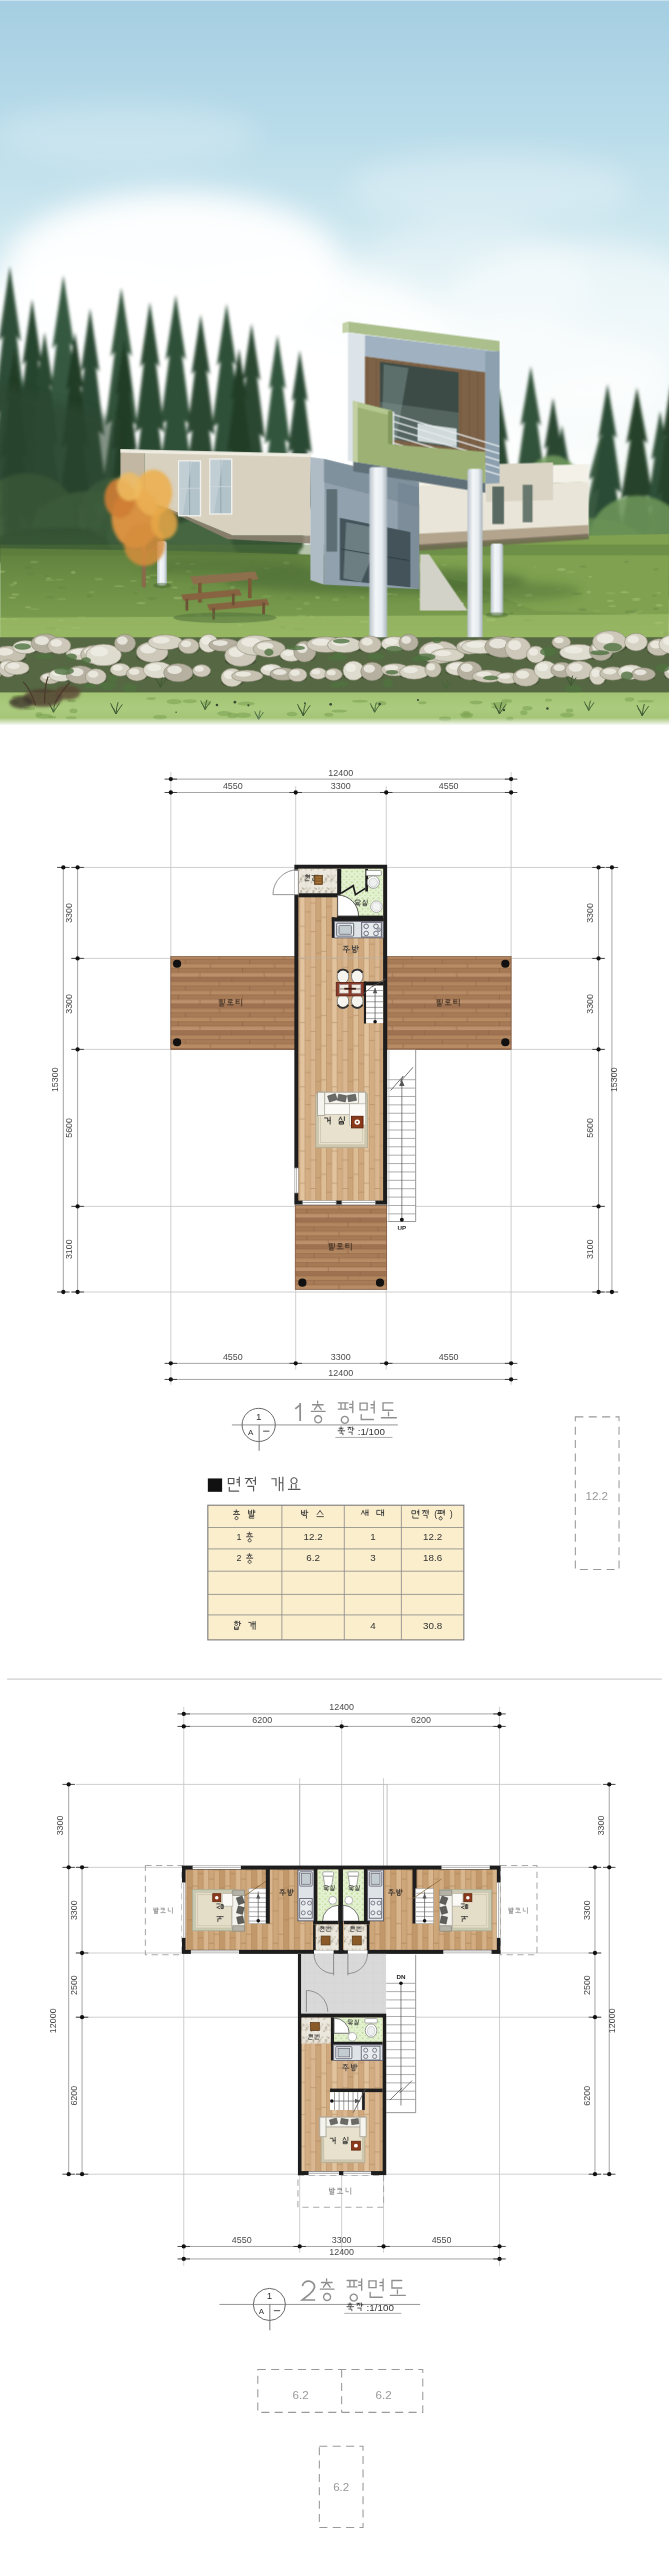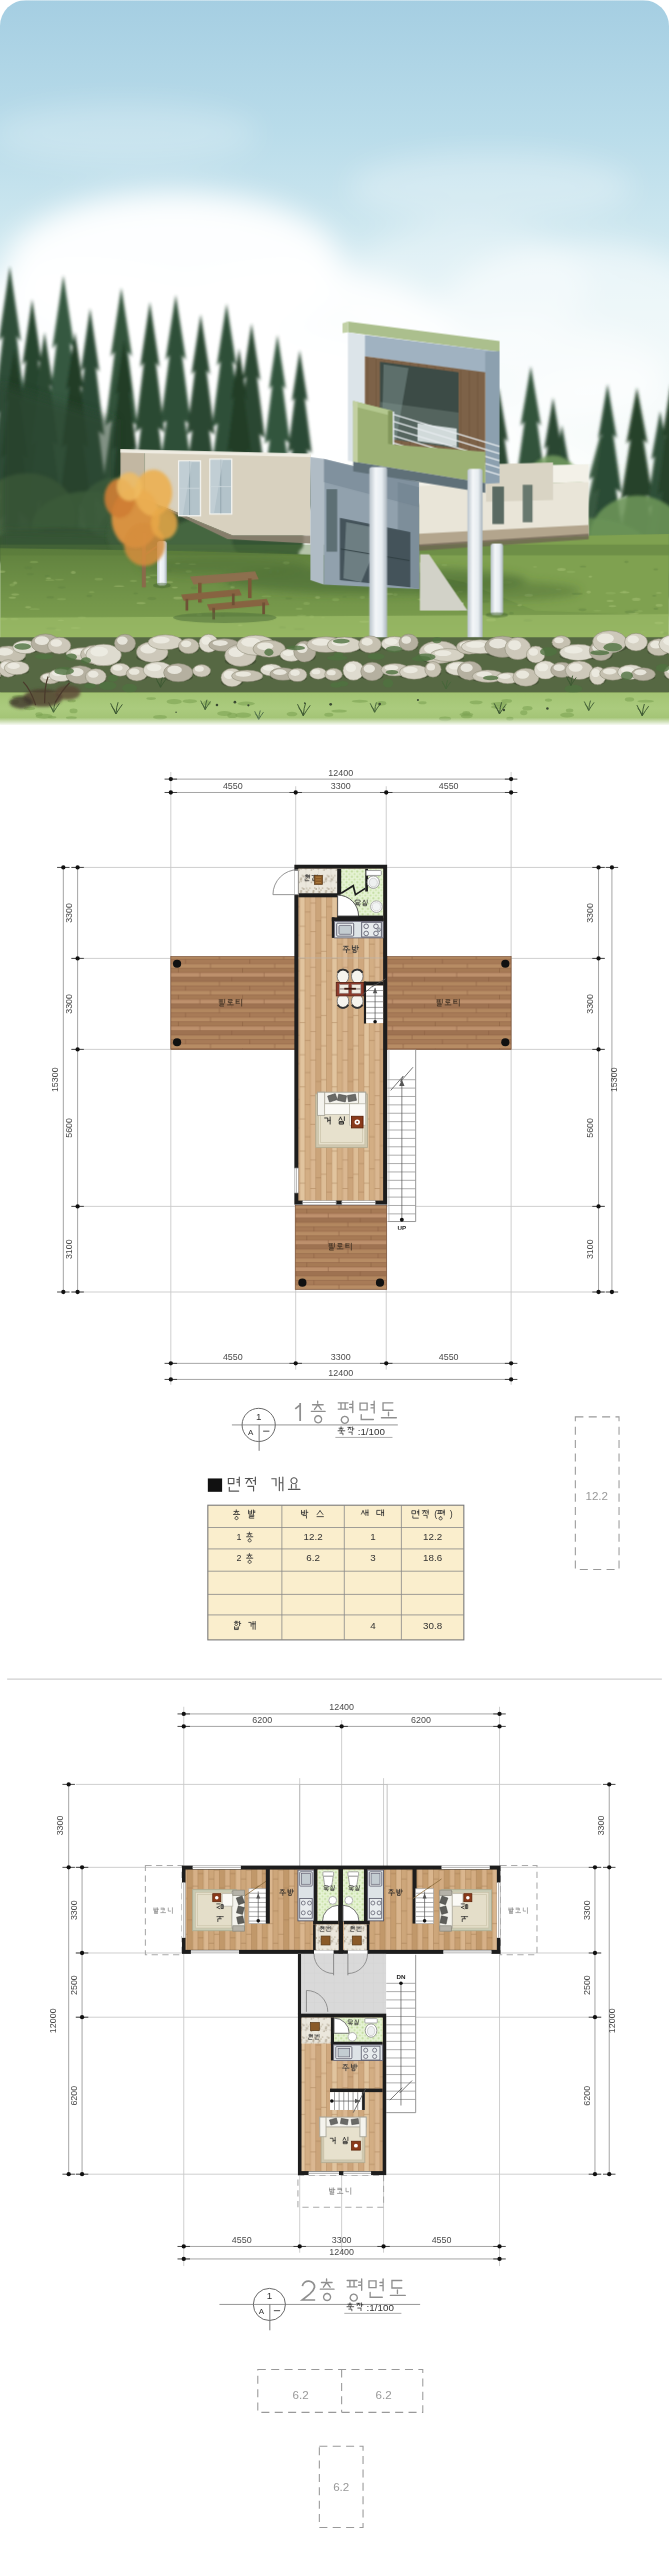--- a/index.html
+++ b/index.html
@@ -1,12 +1,12 @@
 <!DOCTYPE html>
-<html style="font-size:14.3px"><head><meta charset="utf-8"><style>html,body{margin:0;padding:0;background:#fff;}#page{position:relative;width:669px;height:2576px;background:#fff;overflow:hidden;border-radius:26px;}</style></head><body>
+<html style="font-size:14.3px"><head><meta charset="utf-8"><style>html,body{margin:0;padding:0;background:#fff;}#page{position:relative;width:669px;height:2576px;background:#fff;overflow:hidden;}</style></head><body>
 <div id="page"><svg width="669" height="2576" viewBox="0 0 750 2887">
       <defs>
         <linearGradient id="skyg" x1="0" y1="0" x2="0" y2="1">
 <stop offset="0" stop-color="#a5cee2"></stop>
           <stop offset="0.18" stop-color="#b9dcea"></stop>
 <stop offset="0.38" stop-color="#d6ecf2"></stop>
           <stop offset="0.55" stop-color="#eaf5f5"></stop>
 <stop offset="0.72" stop-color="#f4f9f4"></stop>
           <stop offset="1" stop-color="#f0f6ef"></stop>
         </linearGradient>

